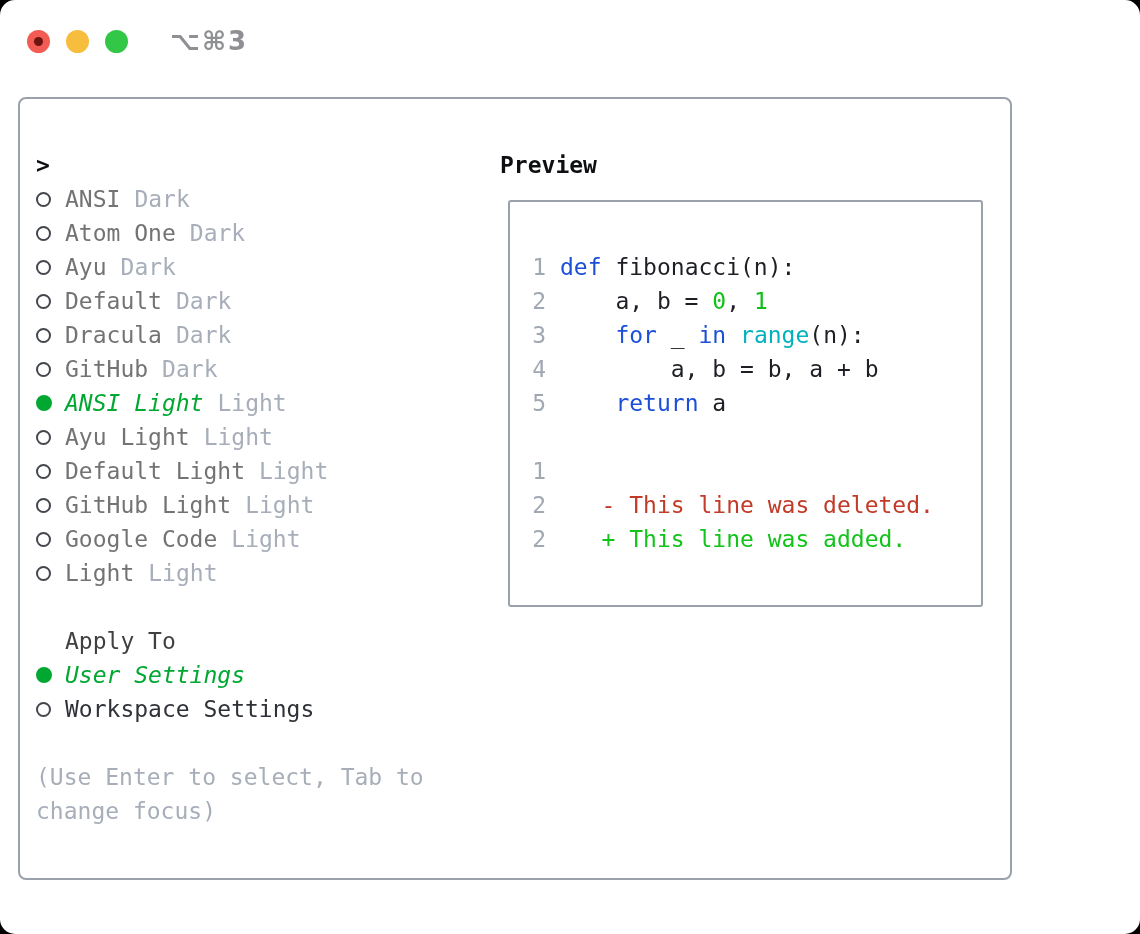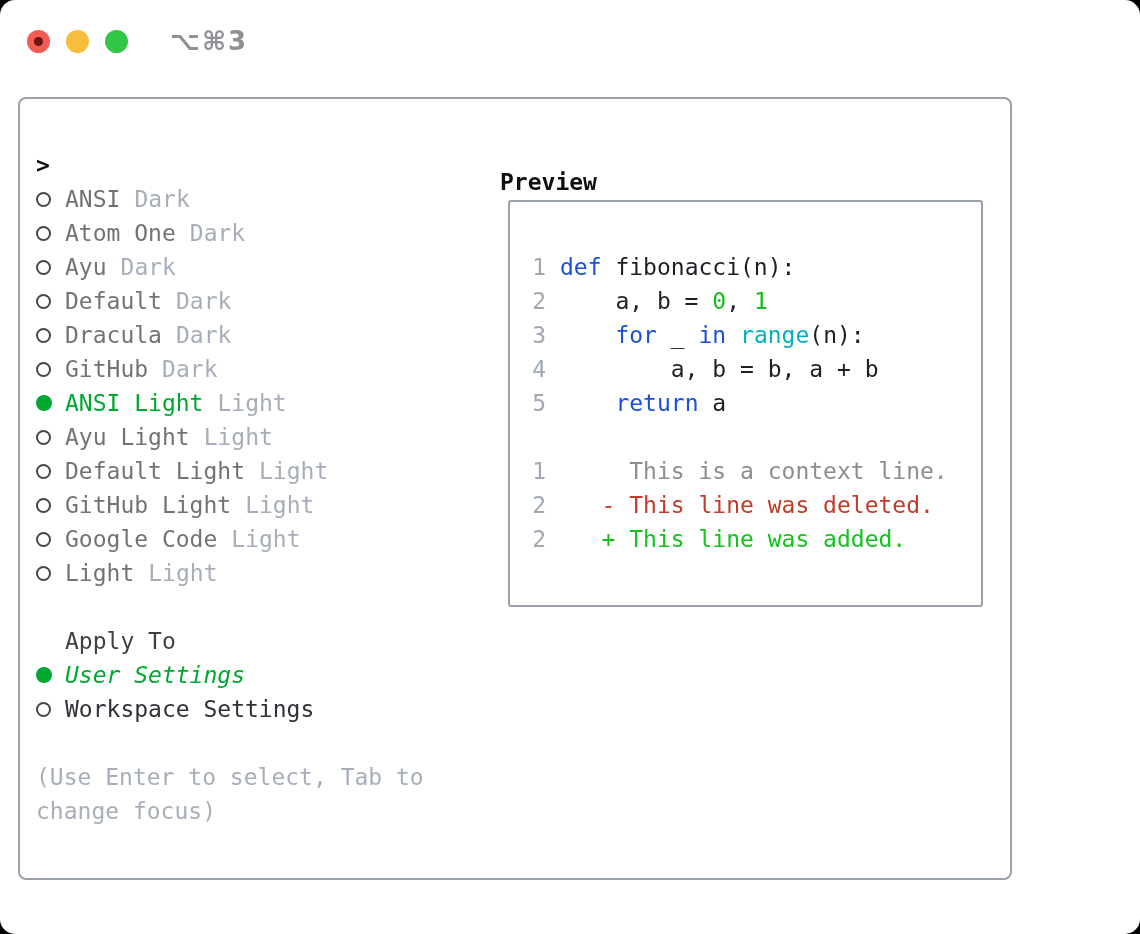--- a/index.html
+++ b/index.html
@@ -24,28 +24,28 @@
     position:absolute; left:18px; top:97px; width:990px; height:779px;
     border:2px solid var(--border,#9aa1ab); border-radius:8px; background:#fff;
   }
   .left-col { position:absolute; left:16px; top:49px; }
   .row { display:flex; align-items:center; height:34px; font-size:23px; white-space:pre; }
   .marker { width:29px; display:flex; align-items:center; flex:none; }
   .radio { width:15px; height:15px; border-radius:50%; border:2px solid #43464d; box-sizing:border-box; }
   .radio.on { width:16px; height:16px; background:var(--accent,#00a832); border-color:var(--accent,#00a832); }
   .hdr { font-weight:bold; color:#0e0f12; }
   .theme-name { color:#737373; }
-  .theme-name.sel { color:var(--accent,#00a832); }
+  .theme-name.sel { color:var(--accent,#00a832);font-style:italic; }
   .variant { color:var(--muted,#a7aeb9); margin-left:14px; }
   .opt-label { color:#2f3138; }
   .opt-label.sel { color:var(--accent,#00a832);font-style:italic; }
   .help-line { color:var(--muted,#a7aeb9); }
   
   .preview-title {
-    position:absolute; left:480px; top:66px; height:34px; line-height:34px;
+    position:absolute; left:480px; top:49px; height:34px; line-height:34px;
     font-size:23px; font-weight:bold; color:#0e0f12;
   }
   .preview-box {
     position:absolute; left:488px; top:101px; width:475px; height:407px;
     box-sizing:border-box; border:2px solid var(--border,#9aa1ab); border-radius:3px;
     padding:48px 0 0 22px; background:#fff; overflow:hidden;
   }
   .code-line { display:flex; height:34px; font-size:23px; line-height:34px; white-space:pre; }
   .ln { width:14px; text-align:right; color:#a0a8b2; margin-right:14px; flex:none; }
   .tok-keyword { color:var(--keyword,#1b4fd8); }
@@ -107,20 +107,20 @@
     <div class="preview-title">Preview</div>
 
     <div class="preview-box">
       <div id="code-lines">
           <div class="code-line"><span class="ln">1</span><span class="tok-keyword">def</span><span class="tok-code"> fibonacci(n):</span></div>
           <div class="code-line"><span class="ln">2</span><span class="tok-code">    a, b = </span><span class="tok-number">0</span><span class="tok-code">, </span><span class="tok-number">1</span></div>
           <div class="code-line"><span class="ln">3</span><span class="tok-code">    </span><span class="tok-keyword">for</span><span class="tok-code"> _ </span><span class="tok-keyword">in</span><span class="tok-code"> </span><span class="tok-builtin">range</span><span class="tok-code">(n):</span></div>
           <div class="code-line"><span class="ln">4</span><span class="tok-code">        a, b = b, a + b</span></div>
           <div class="code-line"><span class="ln">5</span><span class="tok-code">    </span><span class="tok-keyword">return</span><span class="tok-code"> a</span></div>
           <div class="code-line"><span class="ln"></span></div>
-          <div class="code-line"><span class="ln">1</span><span class="tok-context">     This is a context line.</span></div>
+          <div class="code-line"><span class="ln">1</span></div>
           <div class="code-line"><span class="ln">2</span><span class="tok-deleted">   - This line was deleted.</span></div>
           <div class="code-line"><span class="ln">2</span><span class="tok-added">   + This line was added.</span></div>
         </div>
     </div>
 
   </div>
 </div>
 
 </body></html>

